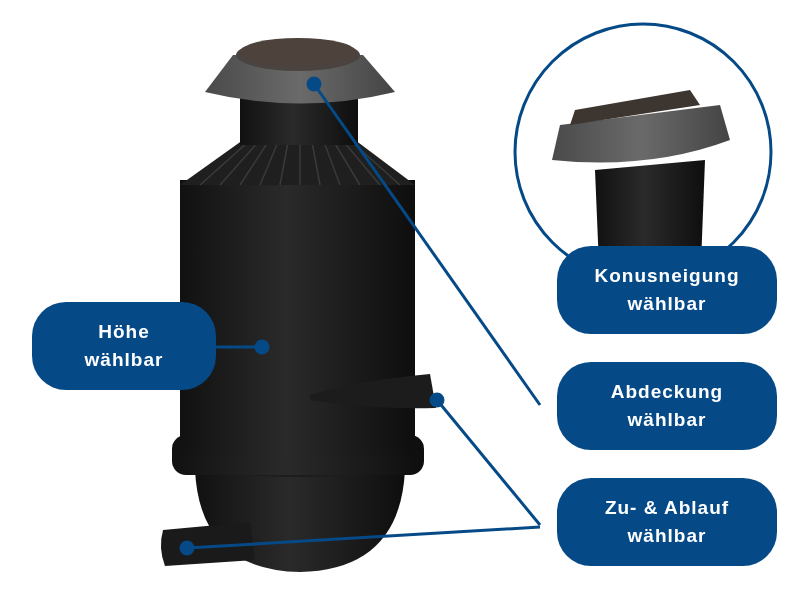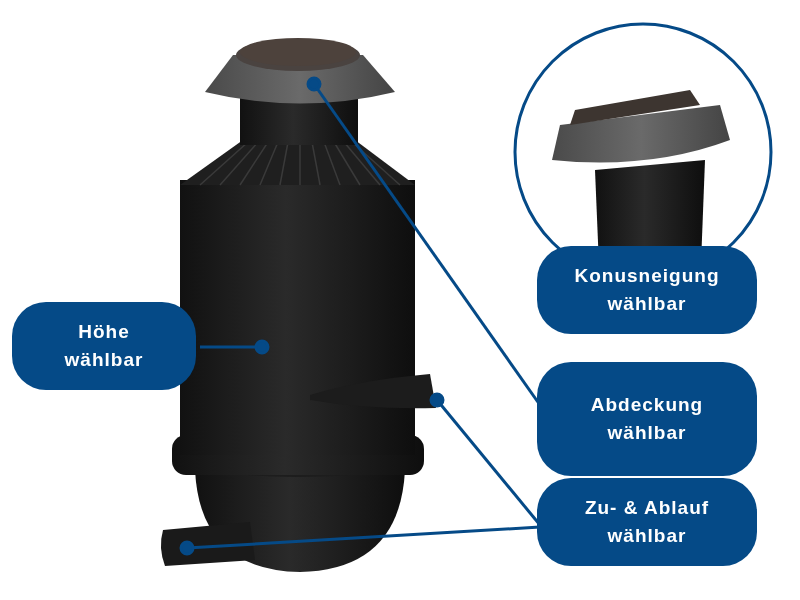--- a/index.html
+++ b/index.html
@@ -1,18 +1,18 @@
 <!DOCTYPE html>
 <html><head>
 <meta charset="utf-8">
 <style>
   html,body{margin:0;padding:0;background:#fff;}
   body{width:800px;height:600px;position:relative;overflow:hidden;font-family:"Liberation Sans",sans-serif;}
   .stage{position:absolute;left:0;top:0;width:800px;height:600px;}
-  .label{position:absolute;background:#054a87;color:#fff;border-radius:34px;display:flex;flex-direction:column;align-items:center;justify-content:center;font-weight:bold;font-size:19px;letter-spacing:1px;line-height:28px;text-align:center;}
+  .label{position:absolute;background:#054a87;color:#fff;border-radius:34px;display:flex;flex-direction:column;align-items:center;justify-content:center;font-weight:bold;font-size:19px;letter-spacing:1px;line-height:28px;text-align:center;margin-left:20px;}
   .label span{display:block;}
 </style>
 </head>
 <body>
 
 <div class="stage">
 <svg width="800" height="600" viewBox="0 0 800 600">
   <defs>
     <linearGradient id="body" x1="0" x2="1">
       <stop offset="0" stop-color="#111"></stop>
@@ -89,21 +89,21 @@
 <div class="label" style="left:12px;top:302px;width:184px;height:88px;">
   <span>Höhe</span>
   <span>wählbar</span>
 </div>
 
 <div class="label" style="left:537px;top:246px;width:220px;height:88px;">
   <span>Konusneigung</span>
   <span>wählbar</span>
 </div>
 
-<div class="label" style="left:537px;top:362px;width:220px;height:114px;">
+<div class="label" style="left:537px;top:362px;width:220px;height:88px;">
   <span>Abdeckung</span>
   <span>wählbar</span>
 </div>
 
 <div class="label" style="left:537px;top:478px;width:220px;height:88px;">
   <span>Zu- &amp; Ablauf</span>
   <span>wählbar</span>
 </div>
 
 </body></html>

